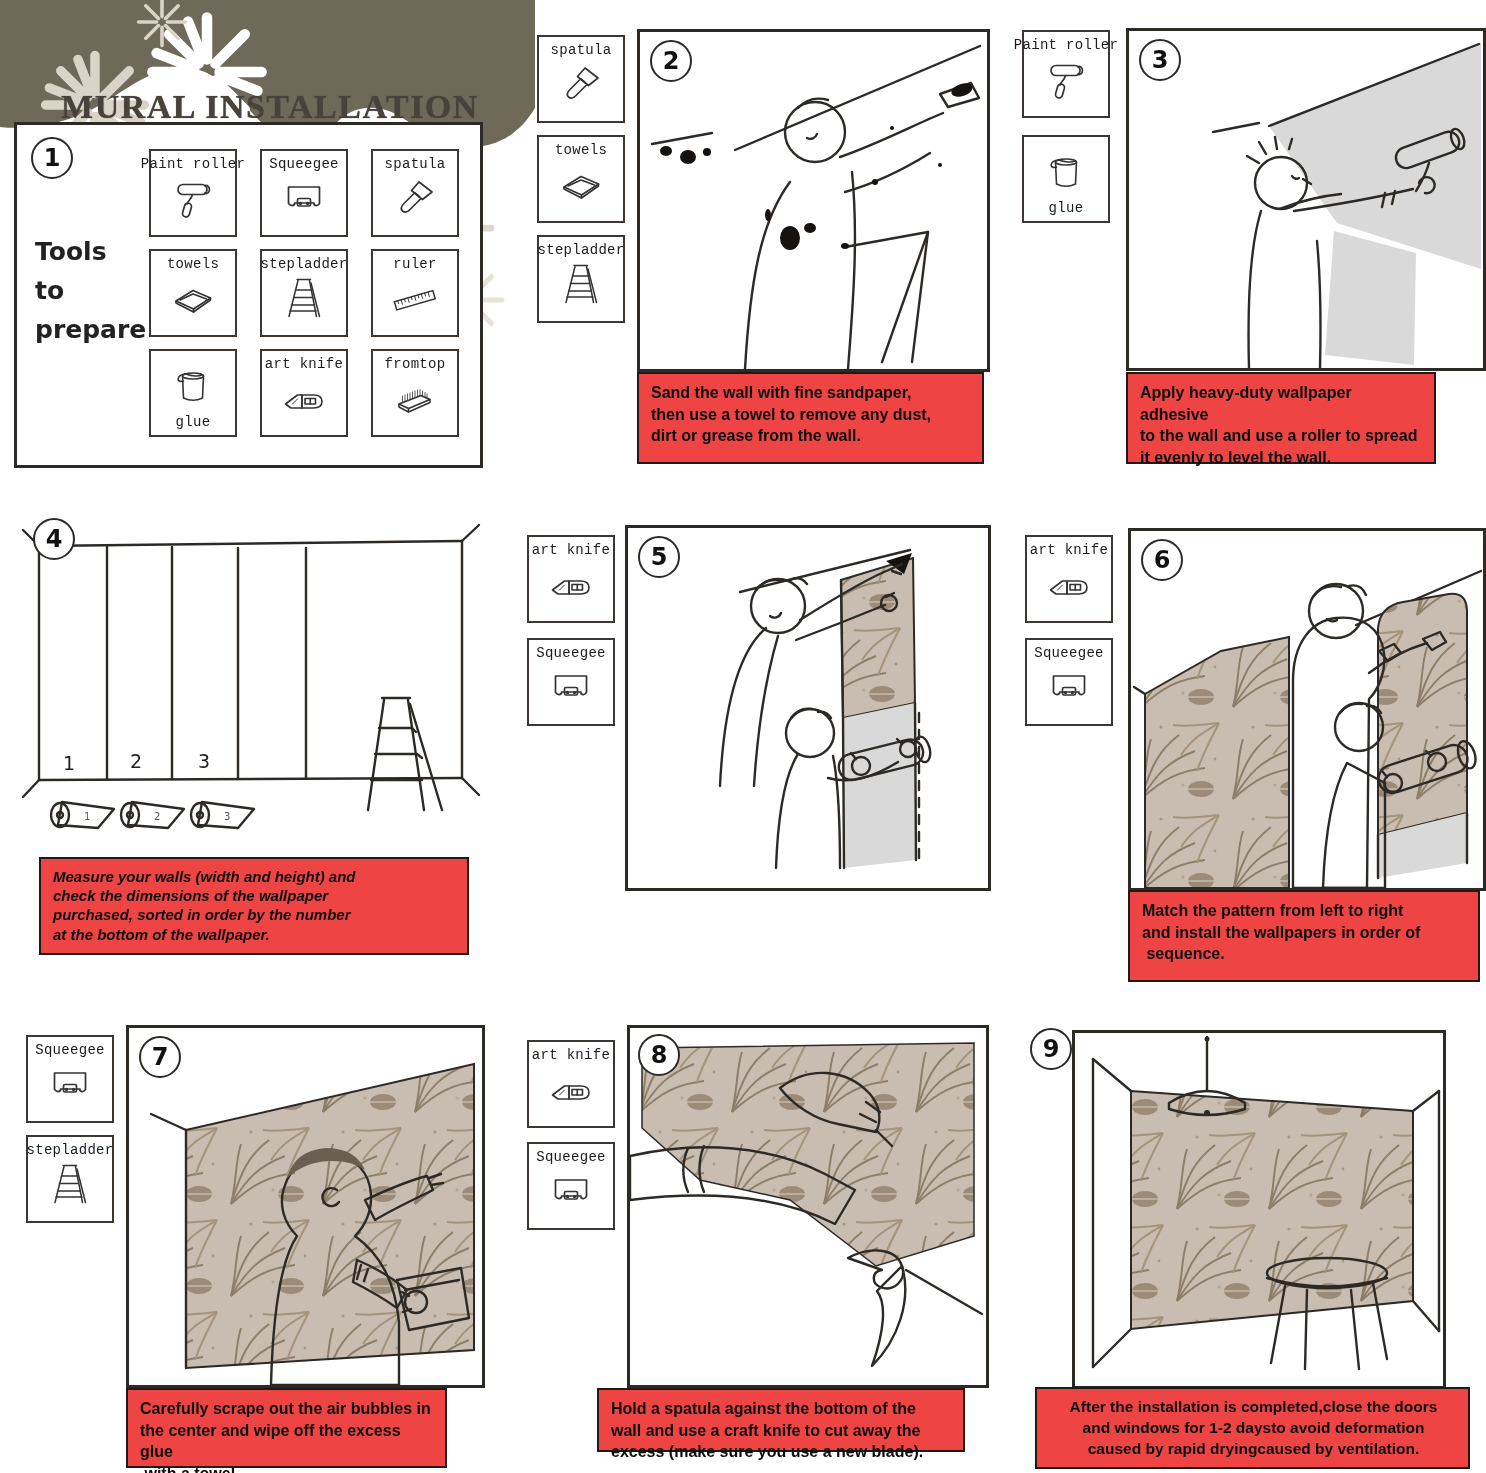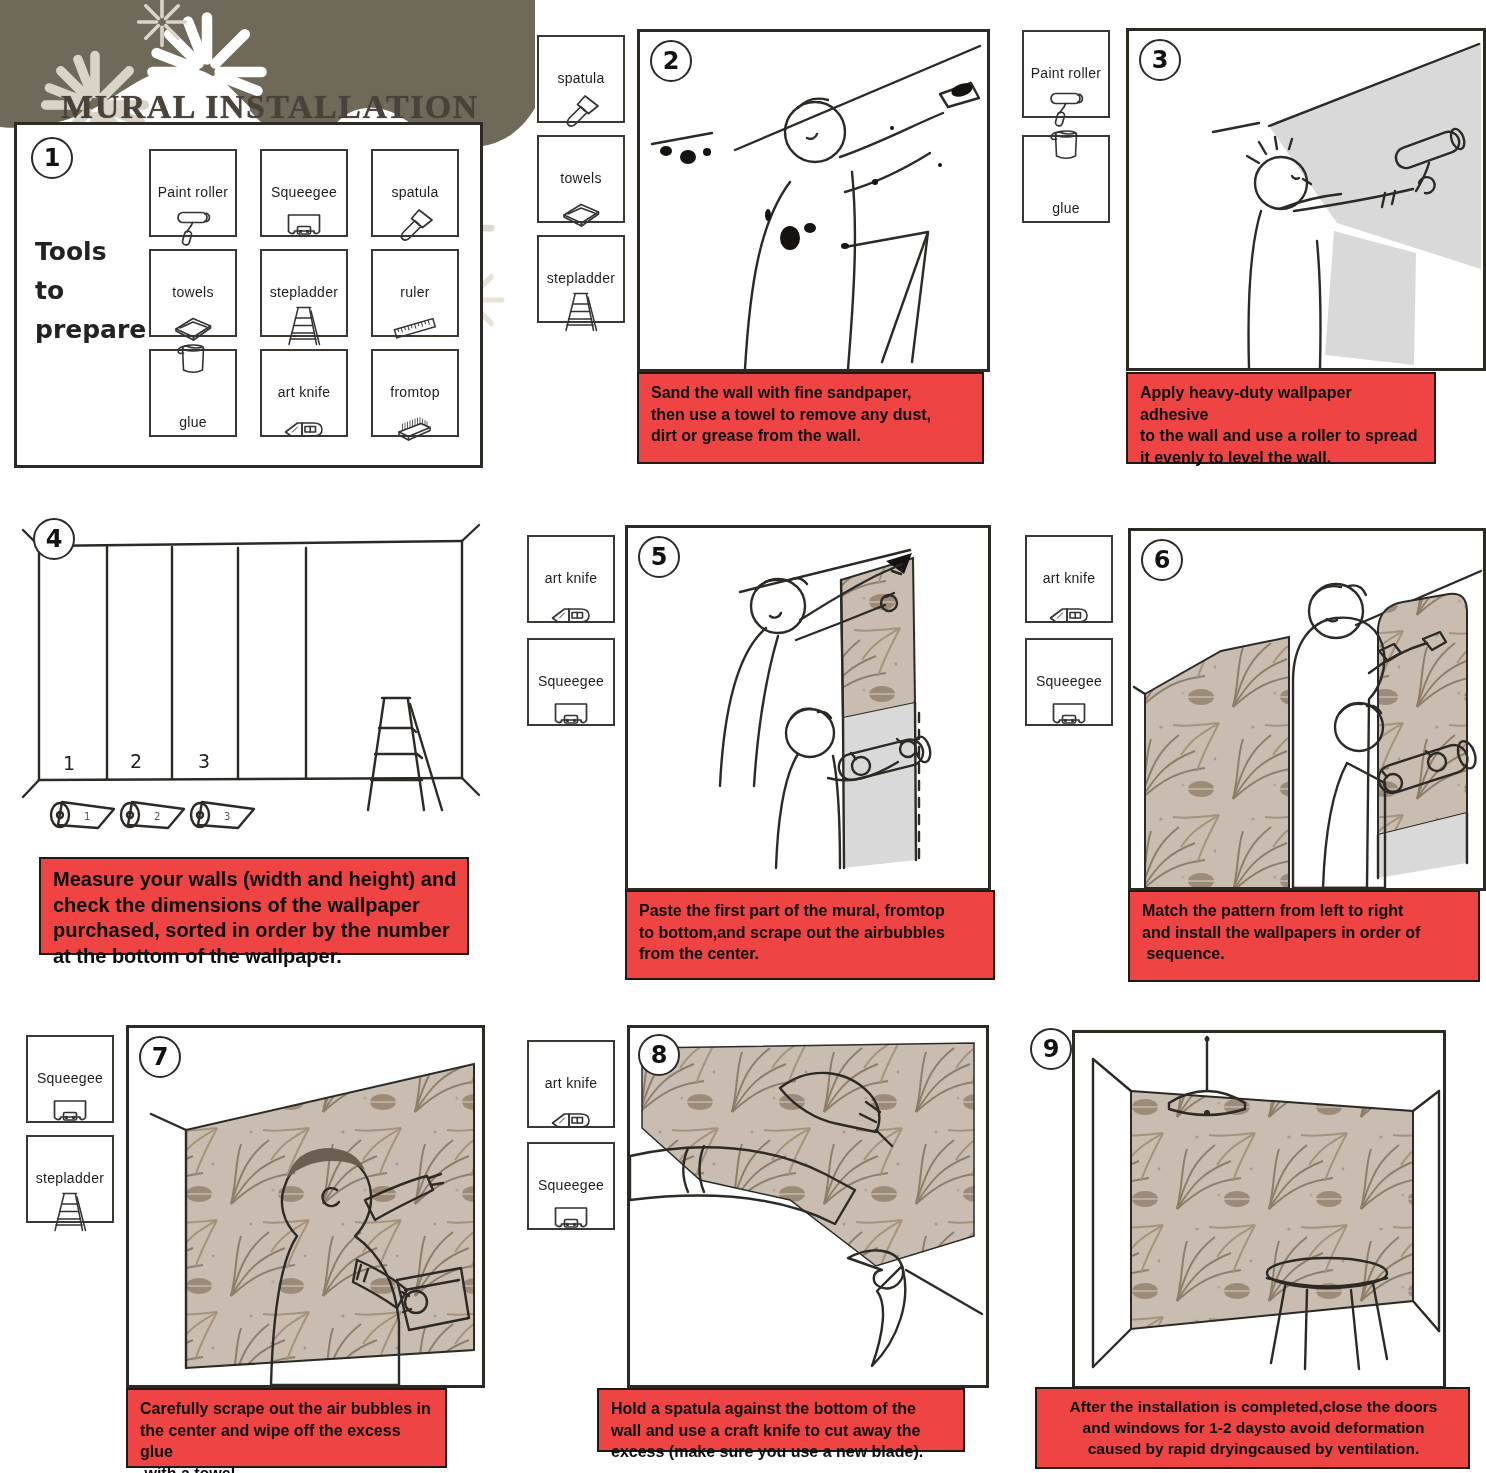--- a/index.html
+++ b/index.html
@@ -16,28 +16,28 @@
          color:#49423a;text-shadow:0 0 1px #49423a;}
   
   .num{position:absolute;width:38px;height:38px;border:2.5px solid var(--ink);border-radius:50%;
        background:#fff;display:flex;align-items:center;justify-content:center;
        font-size:24px;font-weight:700;font-family:"DejaVu Sans",sans-serif;z-index:5;}
   
   .panel{position:absolute;border:3px solid var(--ink);background:#fff;overflow:hidden;}
   .panel svg.art{position:absolute;left:0;top:0;width:100%;height:100%;}
   .cap{position:absolute;border:2.5px solid #1e1a17;background:#ef4444;padding:8px 10px 6px 12px;
        font-weight:700;font-size:16px;line-height:1.35;white-space:pre-wrap;color:#0d0d0d;}
-  .cap.big{font-size:20px;line-height:1.28;}
+  .cap.big{font-size:15px;line-height:1.28;font-style:italic;}
   .cap.center{text-align:center;font-size:15.5px;}
   
   .tool{position:absolute;width:88px;height:88px;border:2.5px solid #3c3733;background:#fff;
         display:flex;flex-direction:column;align-items:center;justify-content:flex-start;
         padding-top:5px;box-sizing:border-box;gap:1px;}
   .tool.rev{flex-direction:column-reverse;justify-content:flex-start;padding-top:12px;padding-bottom:5px;}
-  .tool .lbl{font-size:14px;font-family:Liberation Sans, sans-serif;color:#1c1c1c;letter-spacing:.3px;white-space:nowrap;margin-top:28px;}
+  .tool .lbl{font-size:14px;font-family:Liberation Mono, monospace;color:#1c1c1c;letter-spacing:.3px;white-space:nowrap;}
   .tool svg{width:50px;height:50px;flex:0 0 auto;}
   
   #toolsbox{left:14px;top:122px;width:463px;height:340px;border-width:3.5px;}
   #tools-caption{position:absolute;left:18px;top:108px;width:118px;text-align:left;
         font-family:"DejaVu Sans",sans-serif;font-weight:700;font-size:25px;line-height:1.55;
         white-space:pre-line;color:#222;}
   .tgrid{position:absolute;left:132px;top:24px;display:grid;
          grid-template-columns:repeat(3,88px);grid-auto-rows:88px;gap:12px 23px;}
   .tgrid .tool{position:static;}
   .artline{fill:none;stroke:var(--ink);stroke-width:2.4;stroke-linecap:round;stroke-linejoin:round;}
@@ -428,23 +428,20 @@
       <path class="artline" d="M163,190 q8,-11 21,-9 M190,184 q8,-2 13,6"></path>
       <g transform="rotate(-14 252 232)">
         <rect x="210" y="219" width="86" height="26" rx="13" fill="#fff" class="artline"></rect>
         <ellipse cx="296" cy="232" rx="7" ry="13" fill="#fff" class="artline"></ellipse>
       </g>
       <circle cx="233" cy="238" r="9" fill="#fff" class="artline"></circle>
       <circle cx="280" cy="221" r="8" fill="#fff" class="artline"></circle>
       <path class="artline" d="M228,231 l-5,-6 M274,216 l-5,-5"></path>
     </svg>
   </div>
-  <div class="cap" style="left:625px;top:890px;width:370px;height:90px;box-sizing:border-box">Paste the first part of the mural, fromtop
-to bottom,and scrape out the airbubbles
-from the center.</div>
 
   <div class="tool" style="left:1025px;top:535px">
     <div class="lbl">art knife</div>
     <svg>
         <use href="#i-art-knife"></use>
       </svg>
   </div>
   <div class="tool" style="left:1025px;top:638px">
     <div class="lbl">Squeegee</div>
     <svg>

